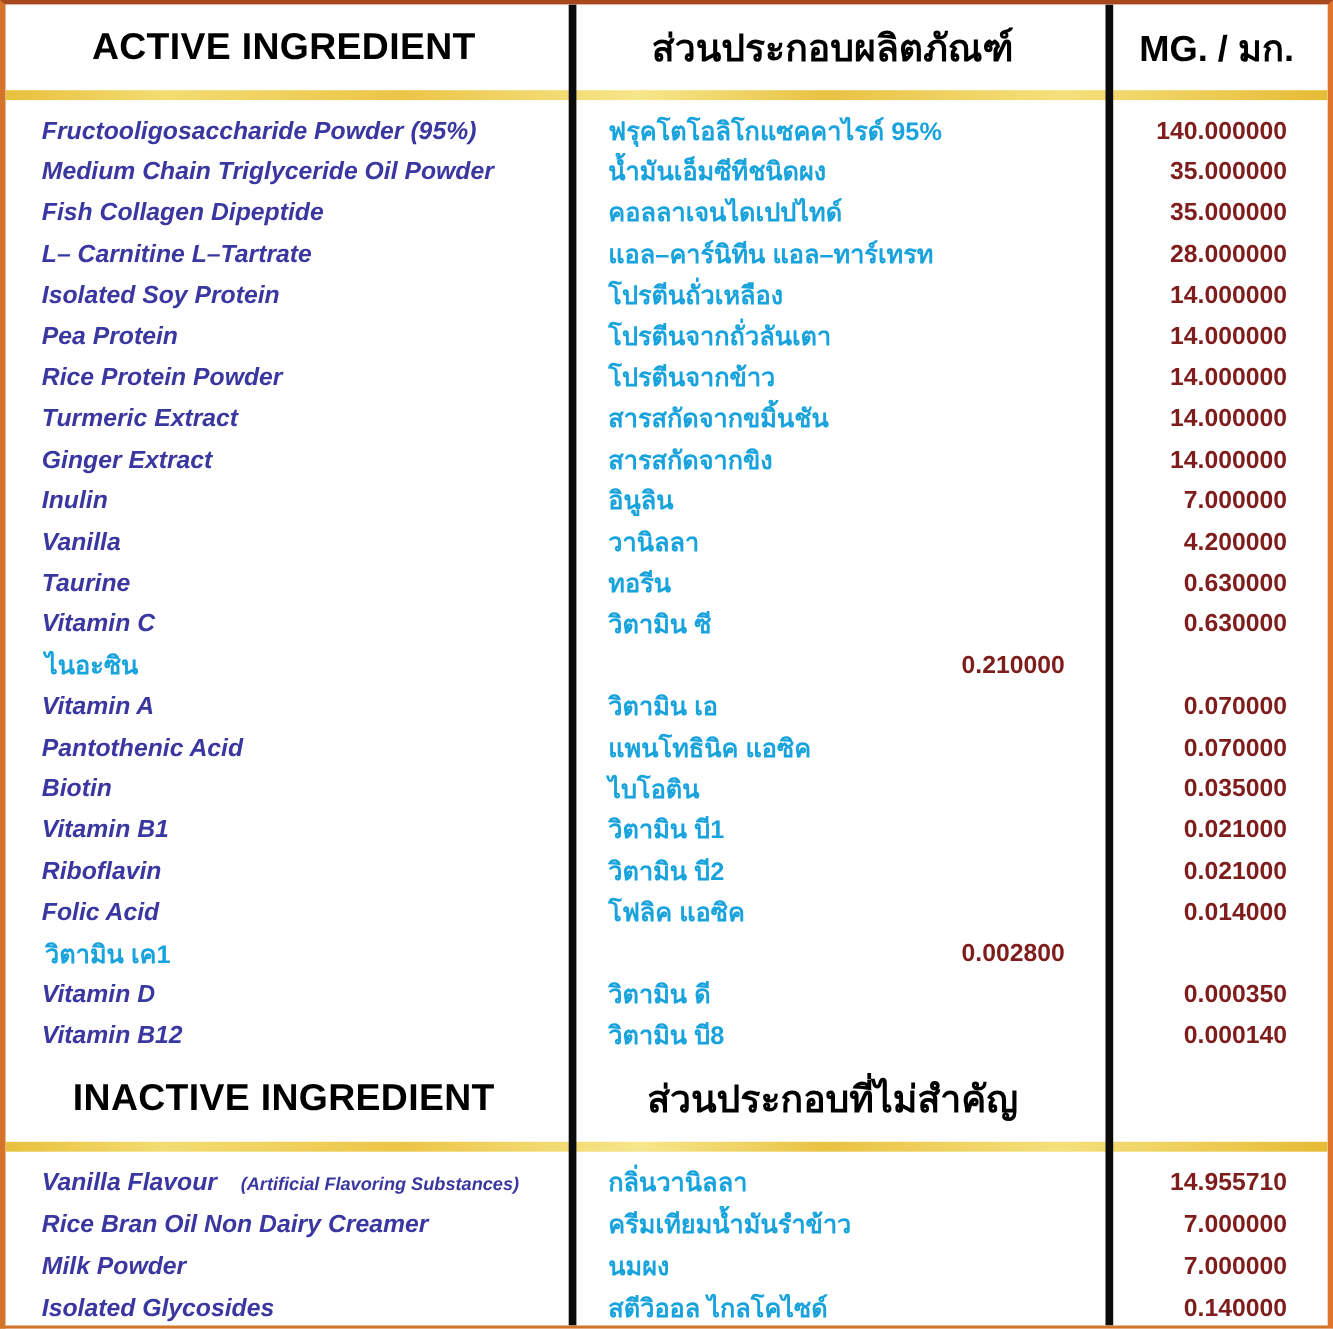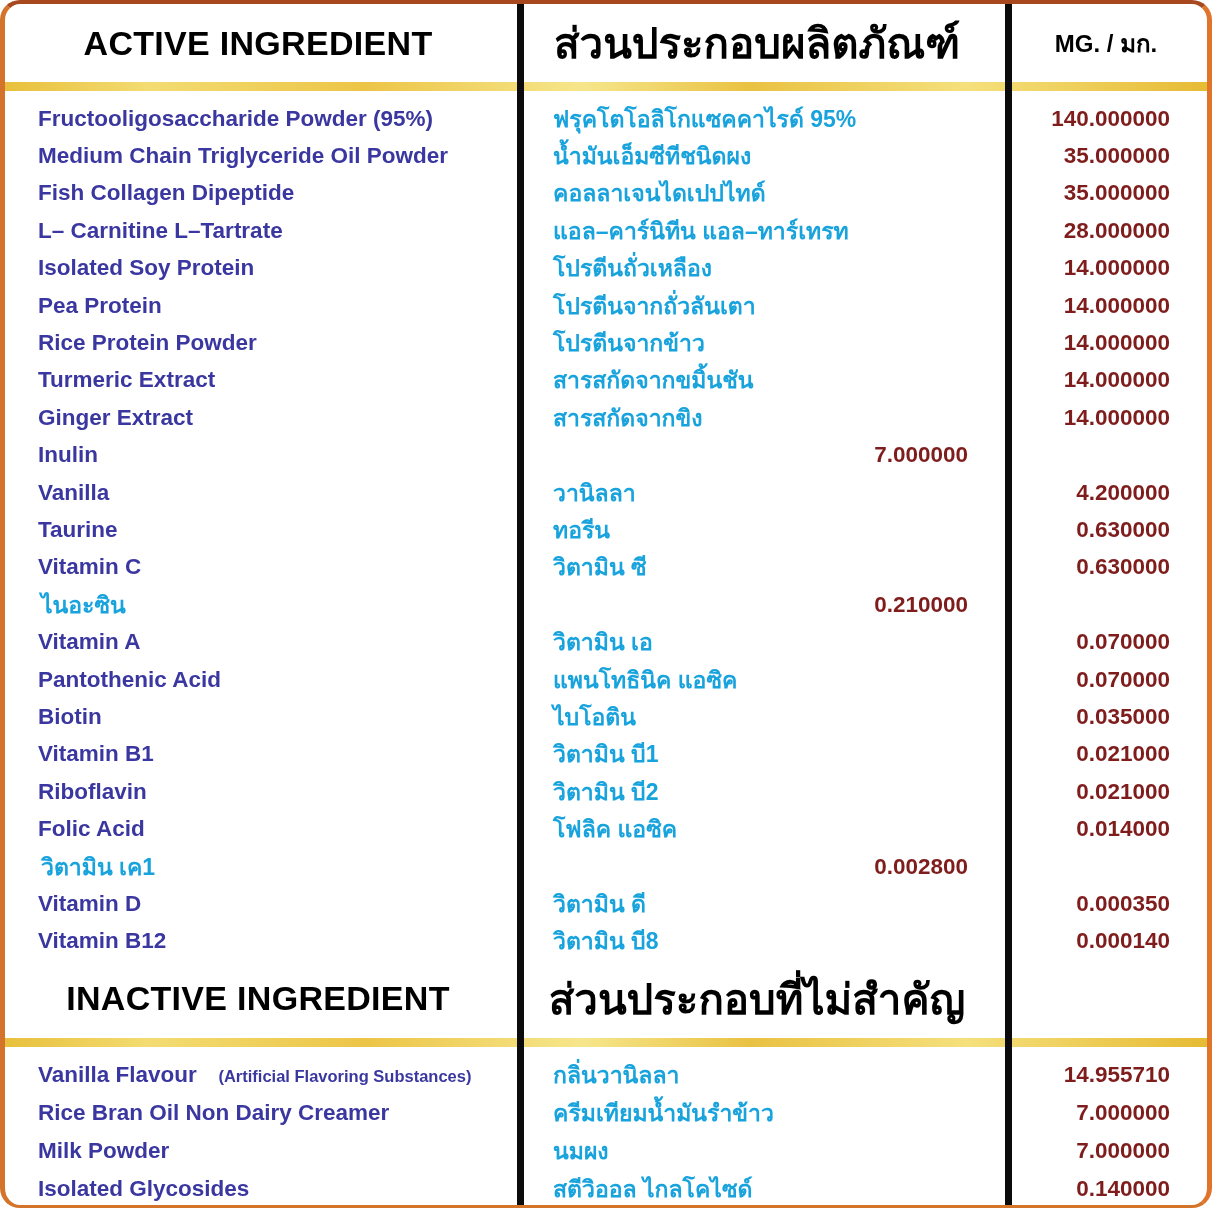--- a/index.html
+++ b/index.html
@@ -15,21 +15,20 @@
     position: relative;
     width: 1212px;
     height: 1208px;
     background: #ffffff;
     box-sizing: border-box;
     border-left: 5px solid #d4732a;
     border-right: 5px solid #e0742a;
     border-top: 4px solid #a8481f;
     border-bottom: 3px solid #d4732a;
     overflow: hidden;
-    border-radius: 20px;
   }
 
   
   .vrule {
     position: absolute;
     top: 0;
     bottom: 0;
     width: 7px;
     background: #0b0b0b;
     z-index: 5;
@@ -53,28 +52,28 @@
     text-align: center;
     color: #000000;
     font-weight: 700;
   }
   .section-header .cell-en {
     font-size: 34px;
     letter-spacing: 0.3px;
     padding-right: 6px;
   }
   .section-header .cell-th {
-    font-size: 42px;
+    font-size: 34px;
     padding-right: 8px;
   }
   .section-header .cell-mg {
     text-align: center;
     color: #000000;
     font-weight: 700;
-    font-size: 24px;
+    font-size: 33px;
     padding-left: 0;
   }
 
   
   .gold-bar {
     height: 9px;
     background: linear-gradient(
       to right,
       #e8c03c 0%,
       #f3dc72 12%,
@@ -94,20 +93,21 @@
   .ing-row {
     height: 37.4px;
   }
   .ing-row .cell-en {
     color: #3b37a0;
     font-size: 22.5px;
     font-weight: 700;
     padding-left: 33px;
     white-space: nowrap;
     overflow: hidden;
+    font-style: italic;
   }
   .ing-row .cell-en .sub {
     font-size: 16.5px;
     font-weight: 700;
     margin-left: 17px;
   }
   .ing-row .cell-th {
     color: #19a3dd;
     font-size: 23px;
     font-weight: 700;
@@ -182,20 +182,21 @@
         <div class="cell-th">สารสกัดจากขมิ้นชัน</div>
         <div class="cell-mg">14.000000</div>
       </div>
       <div class="grid-row ing-row">
         <div class="cell-en">Ginger Extract</div>
         <div class="cell-th">สารสกัดจากขิง</div>
         <div class="cell-mg">14.000000</div>
       </div>
       <div class="grid-row ing-row">
         <div class="cell-en">Inulin</div>
+        <div class="cell-th">อินูลิน</div>
         <div class="cell-mg">7.000000</div>
       </div>
       <div class="grid-row ing-row">
         <div class="cell-en">Vanilla</div>
         <div class="cell-th">วานิลลา</div>
         <div class="cell-mg">4.200000</div>
       </div>
       <div class="grid-row ing-row">
         <div class="cell-en">Taurine</div>
         <div class="cell-th">ทอรีน</div>

